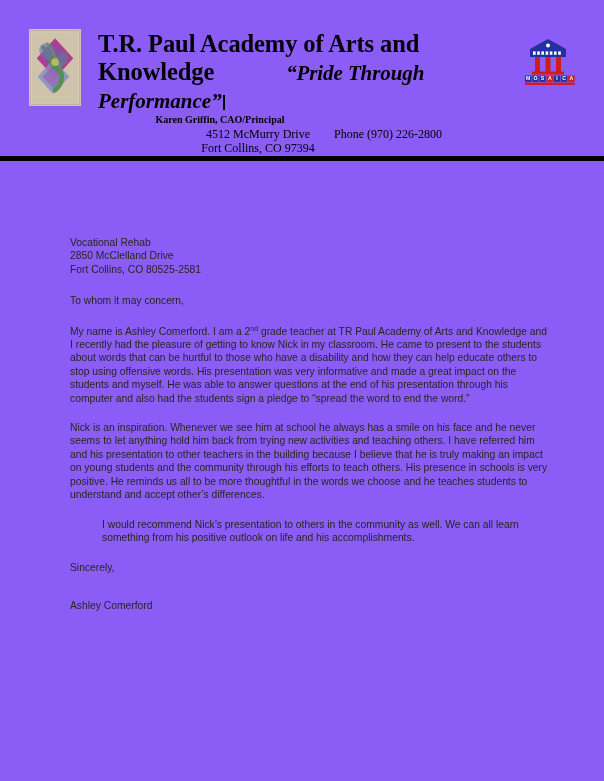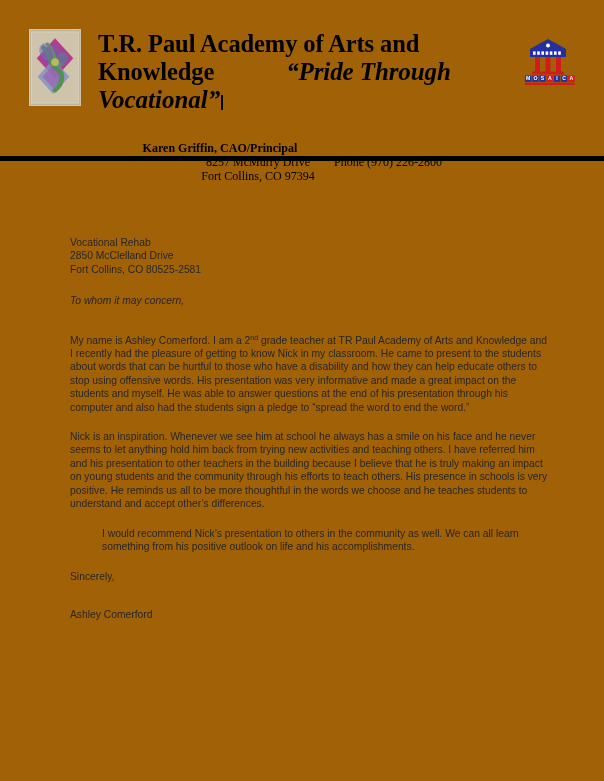--- a/index.html
+++ b/index.html
@@ -13,21 +13,21 @@
     height: 781px;
     position: relative;
     font-family: "Liberation Sans", sans-serif;
     color: #1a1a1a;
     overflow: hidden;
   }
 
   .page {
     position: absolute;
     inset: 0;
-    background: #a16207;
+    background: #8b5cf6;
   }
 
   
   .letterhead {
     position: absolute;
     left: 0;
     top: 0;
     width: 604px;
     height: 156px;
   }
@@ -58,21 +58,21 @@
     font-weight: bold;
     font-size: 24.5px;
     line-height: 28px;
     color: #000000;
     letter-spacing: -0.1px;
   }
   .motto {
     font-family: "Liberation Serif", serif;
     font-weight: bold;
     font-style: italic;
-    font-size: 25px;
+    font-size: 21px;
     line-height: 28px;
     color: #000000;
     white-space: nowrap;
   }
   .motto-gap { display: inline-block; width: 72px; }
   .caret {
     display: inline-block;
     width: 2px;
     height: 15px;
     background: #000;
@@ -96,24 +96,23 @@
     left: 0;
     top: 113px;
     width: 604px;
     font-family: "Liberation Serif", serif;
     font-size: 12px;
     color: #000000;
   }
   .principal-line {
     text-align: center;
     font-weight: bold;
-    font-size: 12px;
+    font-size: 10px;
     line-height: 14px;
     padding-right: 164px;
-    margin-top: 28px;
   }
   .contact-grid {
     width: 330px;
     margin: 0 0 0 182px;
     line-height: 14px;
   }
   .contact-row {
     display: flex;
   }
   .contact-row .addr {
@@ -142,21 +141,21 @@
     top: 236px;
     width: 480px;
     font-family: "Liberation Sans", sans-serif;
     font-size: 10.3px;
     line-height: 13.4px;
     color: #262626;
   }
   .recipient { margin: 0 0 18px 0; }
   .recipient div { white-space: nowrap; }
 
-  .salutation { margin: 0 0 26px 0; font-style: italic; }
+  .salutation { margin: 0 0 17px 0; }
 
   .para {
     margin: 0 0 16px 0;
     text-align: left;
   }
   .para.last { margin-bottom: 17px; margin-left: 32px; }
 
   .closing { margin: 0 0 24px 0; }
   .signature { margin: 0; }
 
@@ -189,21 +188,21 @@
         <rect x="0" y="0" width="52" height="77" fill="none" stroke="#bfb49c" stroke-width="2"></rect>
       </svg>
     </div>
 
     <div class="school-title">
       <div class="name">T.R. Paul Academy of Arts and</div>
       <div class="name">
         <span>Knowledge</span><span class="motto-gap"></span><span class="motto">“Pride Through</span>
       </div>
       <div class="motto">
-        <span>Vocational”</span><span class="caret"></span>
+        <span>Performance”</span><span class="caret"></span>
       </div>
     </div>
 
     <div class="mosaica-logo">
       <svg viewBox="0 0 58 48" xmlns="http://www.w3.org/2000/svg" aria-hidden="true">
 
         <polygon points="29,1 47,11 11,11" fill="#2331a0"></polygon>
         <circle cx="29" cy="7.5" r="2" fill="#ffffff"></circle>
 
         <rect x="11" y="11" width="36" height="8" fill="#2331a0"></rect>
@@ -242,21 +241,21 @@
           </g>
         </g>
         <rect x="6" y="44.6" width="49.6" height="2.4" fill="#d01c1c"></rect>
       </svg>
     </div>
 
     <div class="contact-block">
       <div class="principal-line">Karen Griffin, CAO/Principal</div>
       <div class="contact-grid">
         <div class="contact-row">
-          <span class="addr">8257 McMurry Drive</span>
+          <span class="addr">4512 McMurry Drive</span>
           <span class="tel">Phone (970) 226-2800</span>
         </div>
         <div class="contact-row">
           <span class="addr">Fort Collins, CO 97394</span>
         </div>
       </div>
     </div>
 
     <div class="rule-bar"></div>
   </div>

